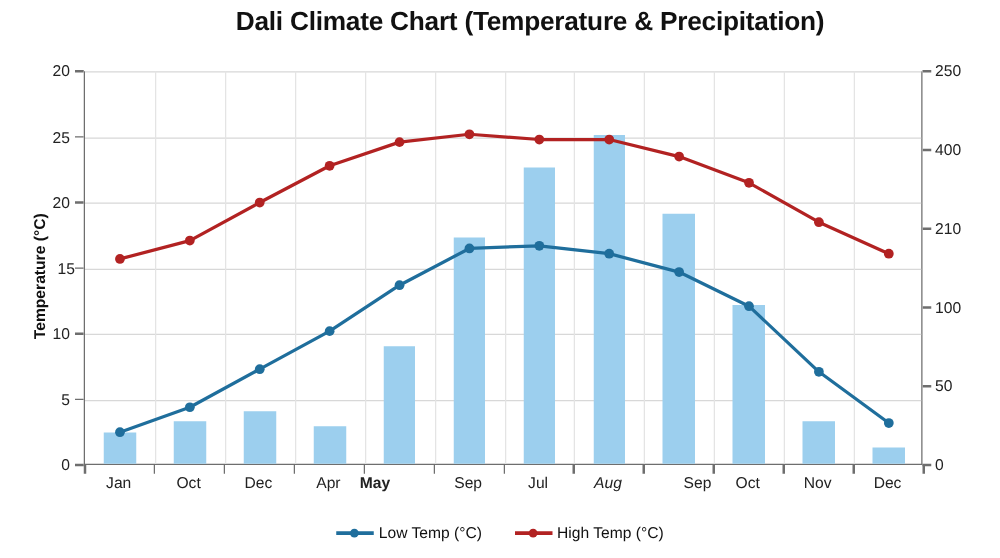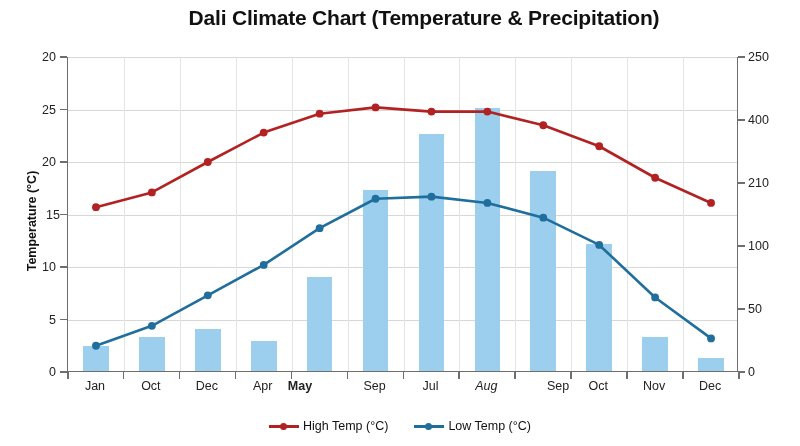--- a/index.html
+++ b/index.html
@@ -216,27 +216,27 @@
         <circle cx="475.29166666666663" cy="160.65" r="3.9" fill="#1f6e9c"></circle>
         <circle cx="531.2083333333333" cy="187.95" r="3.9" fill="#1f6e9c"></circle>
         <circle cx="587.125" cy="240.45" r="3.9" fill="#1f6e9c"></circle>
         <circle cx="643.0416666666666" cy="281.4" r="3.9" fill="#1f6e9c"></circle>
       </svg>
   </div>
 
   <div class="legend" id="legend">
       <div class="legend-item">
         <span class="lg-line">
+          <span class="ln" style="background: rgb(31, 110, 156);"></span>
+          <span class="mk" style="background: rgb(31, 110, 156);"></span>
+        </span>
+        <span>Low Temp (°C)</span>
+      </div>
+      <div class="legend-item">
+        <span class="lg-line">
           <span class="ln" style="background: rgb(178, 34, 34);"></span>
           <span class="mk" style="background: rgb(178, 34, 34);"></span>
         </span>
         <span>High Temp (°C)</span>
       </div>
-      <div class="legend-item">
-        <span class="lg-line">
-          <span class="ln" style="background: rgb(31, 110, 156);"></span>
-          <span class="mk" style="background: rgb(31, 110, 156);"></span>
-        </span>
-        <span>Low Temp (°C)</span>
-      </div>
     </div>
 
 </div>
 
 </body></html>

